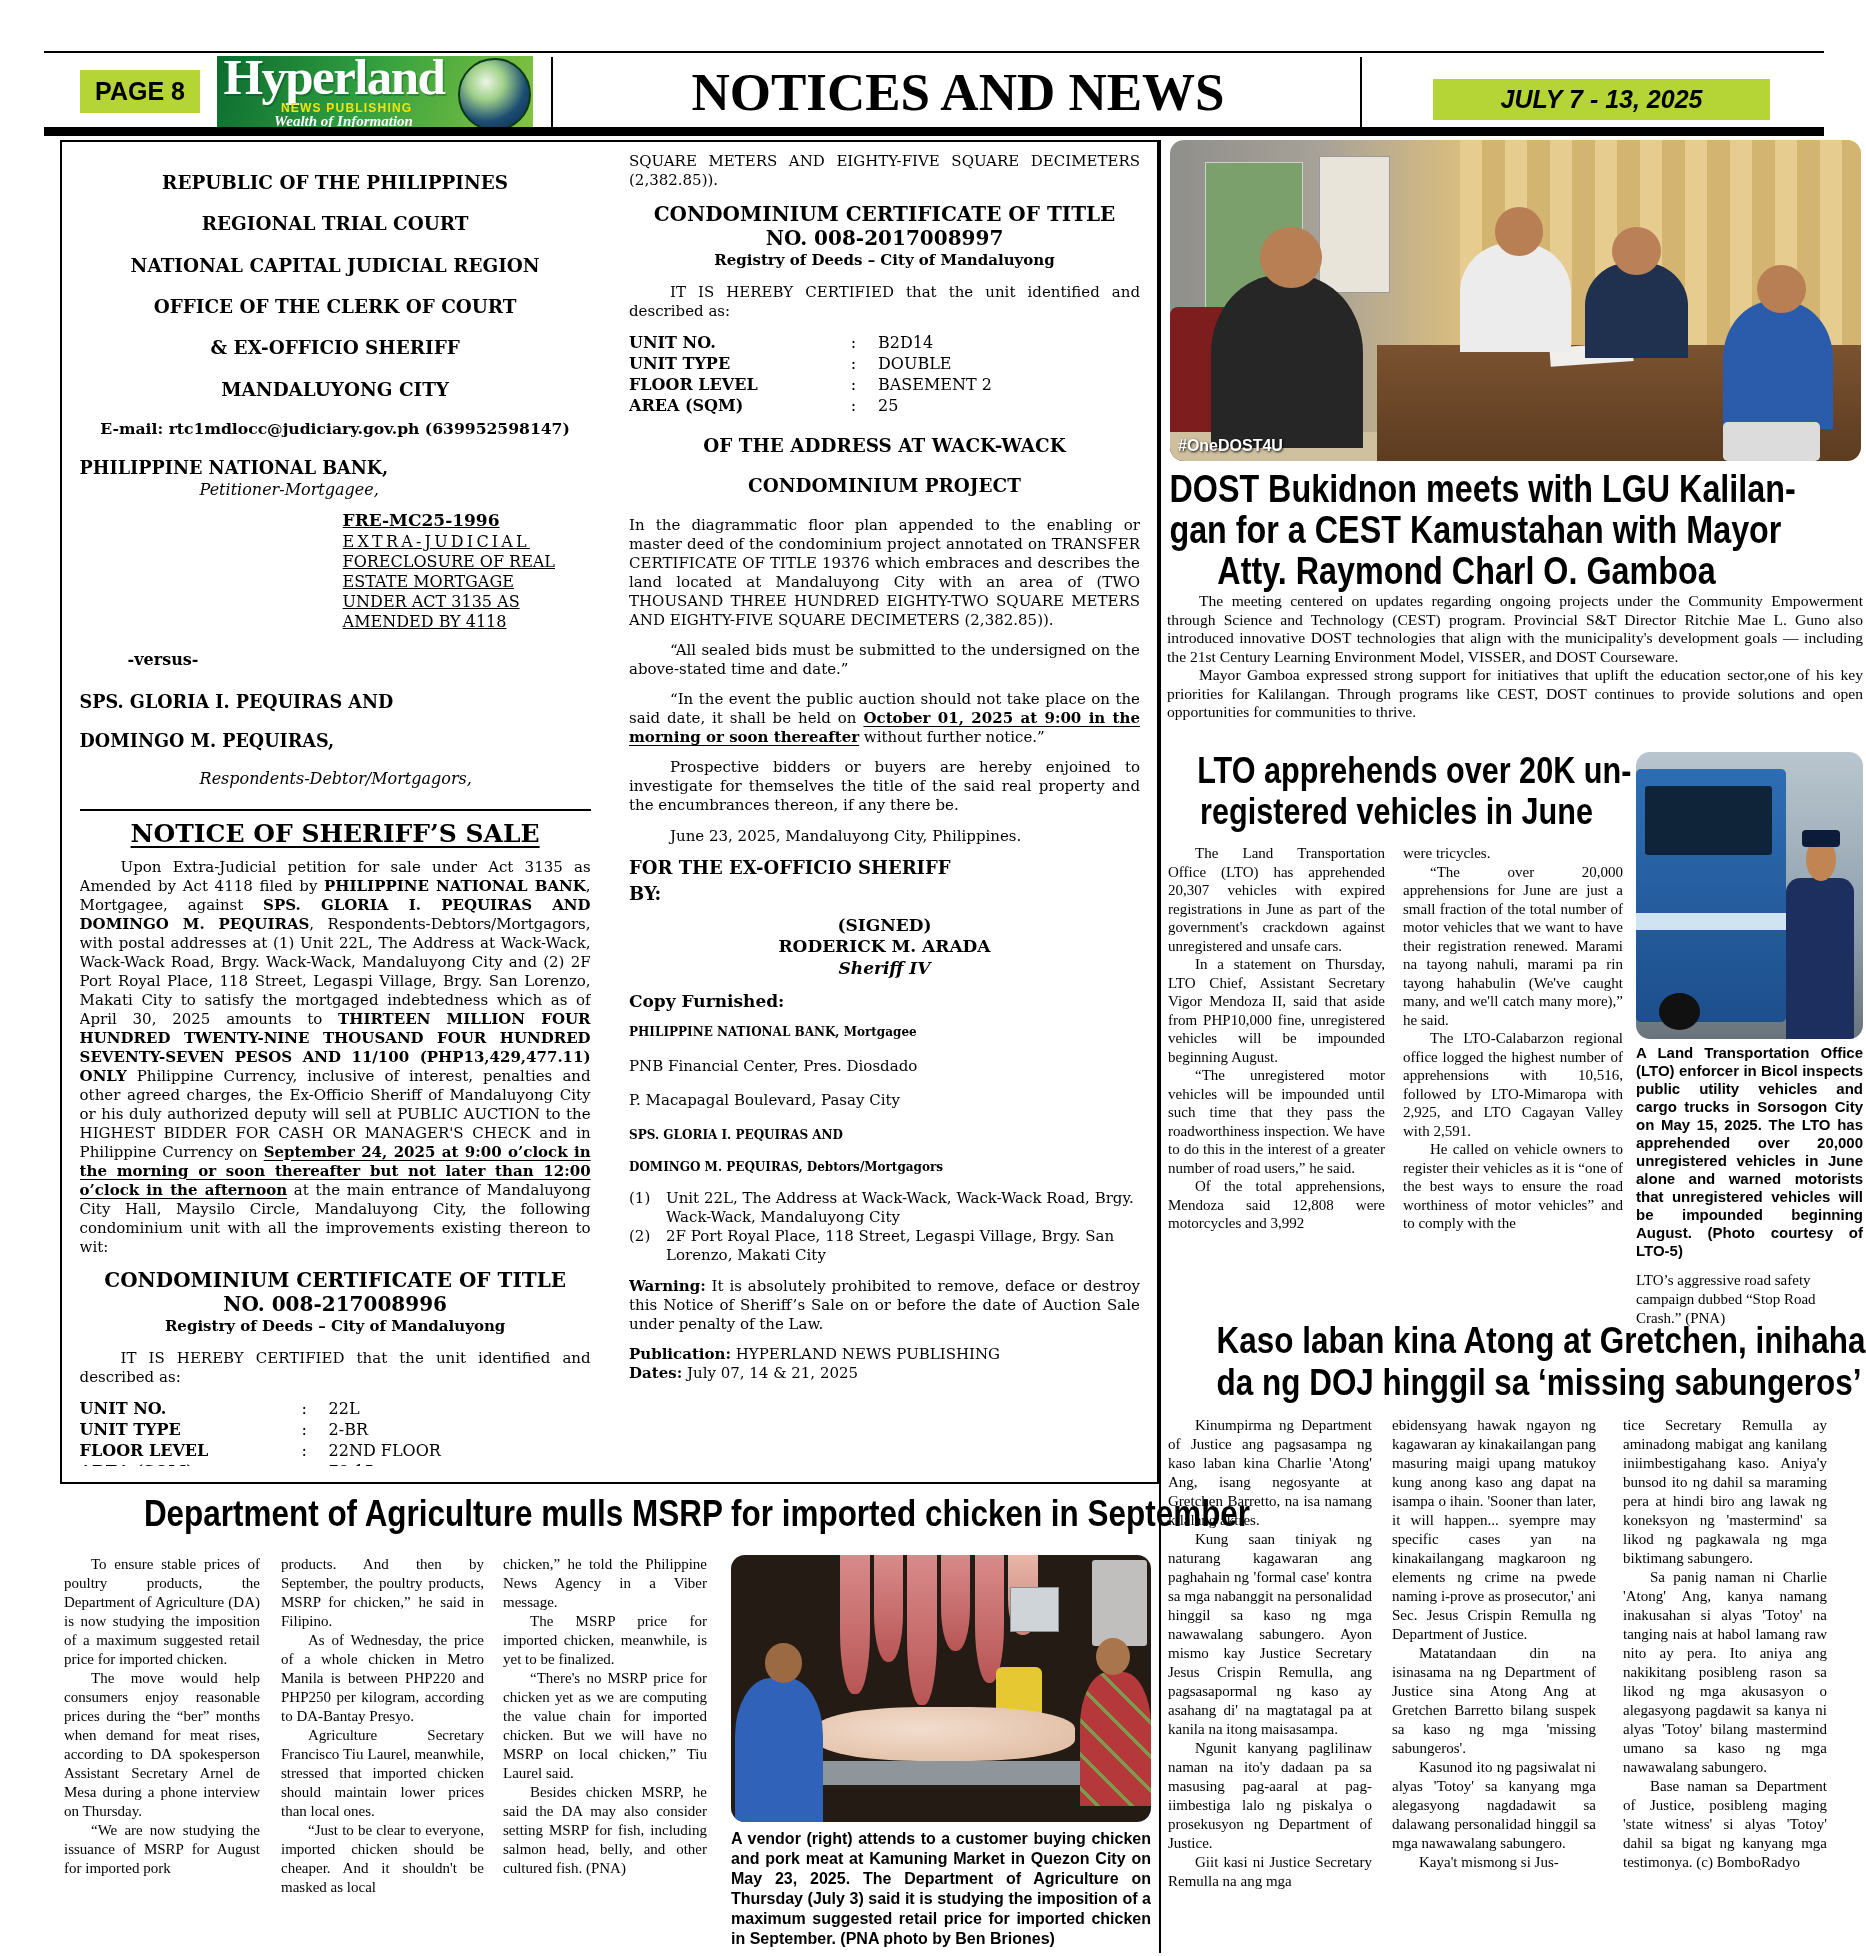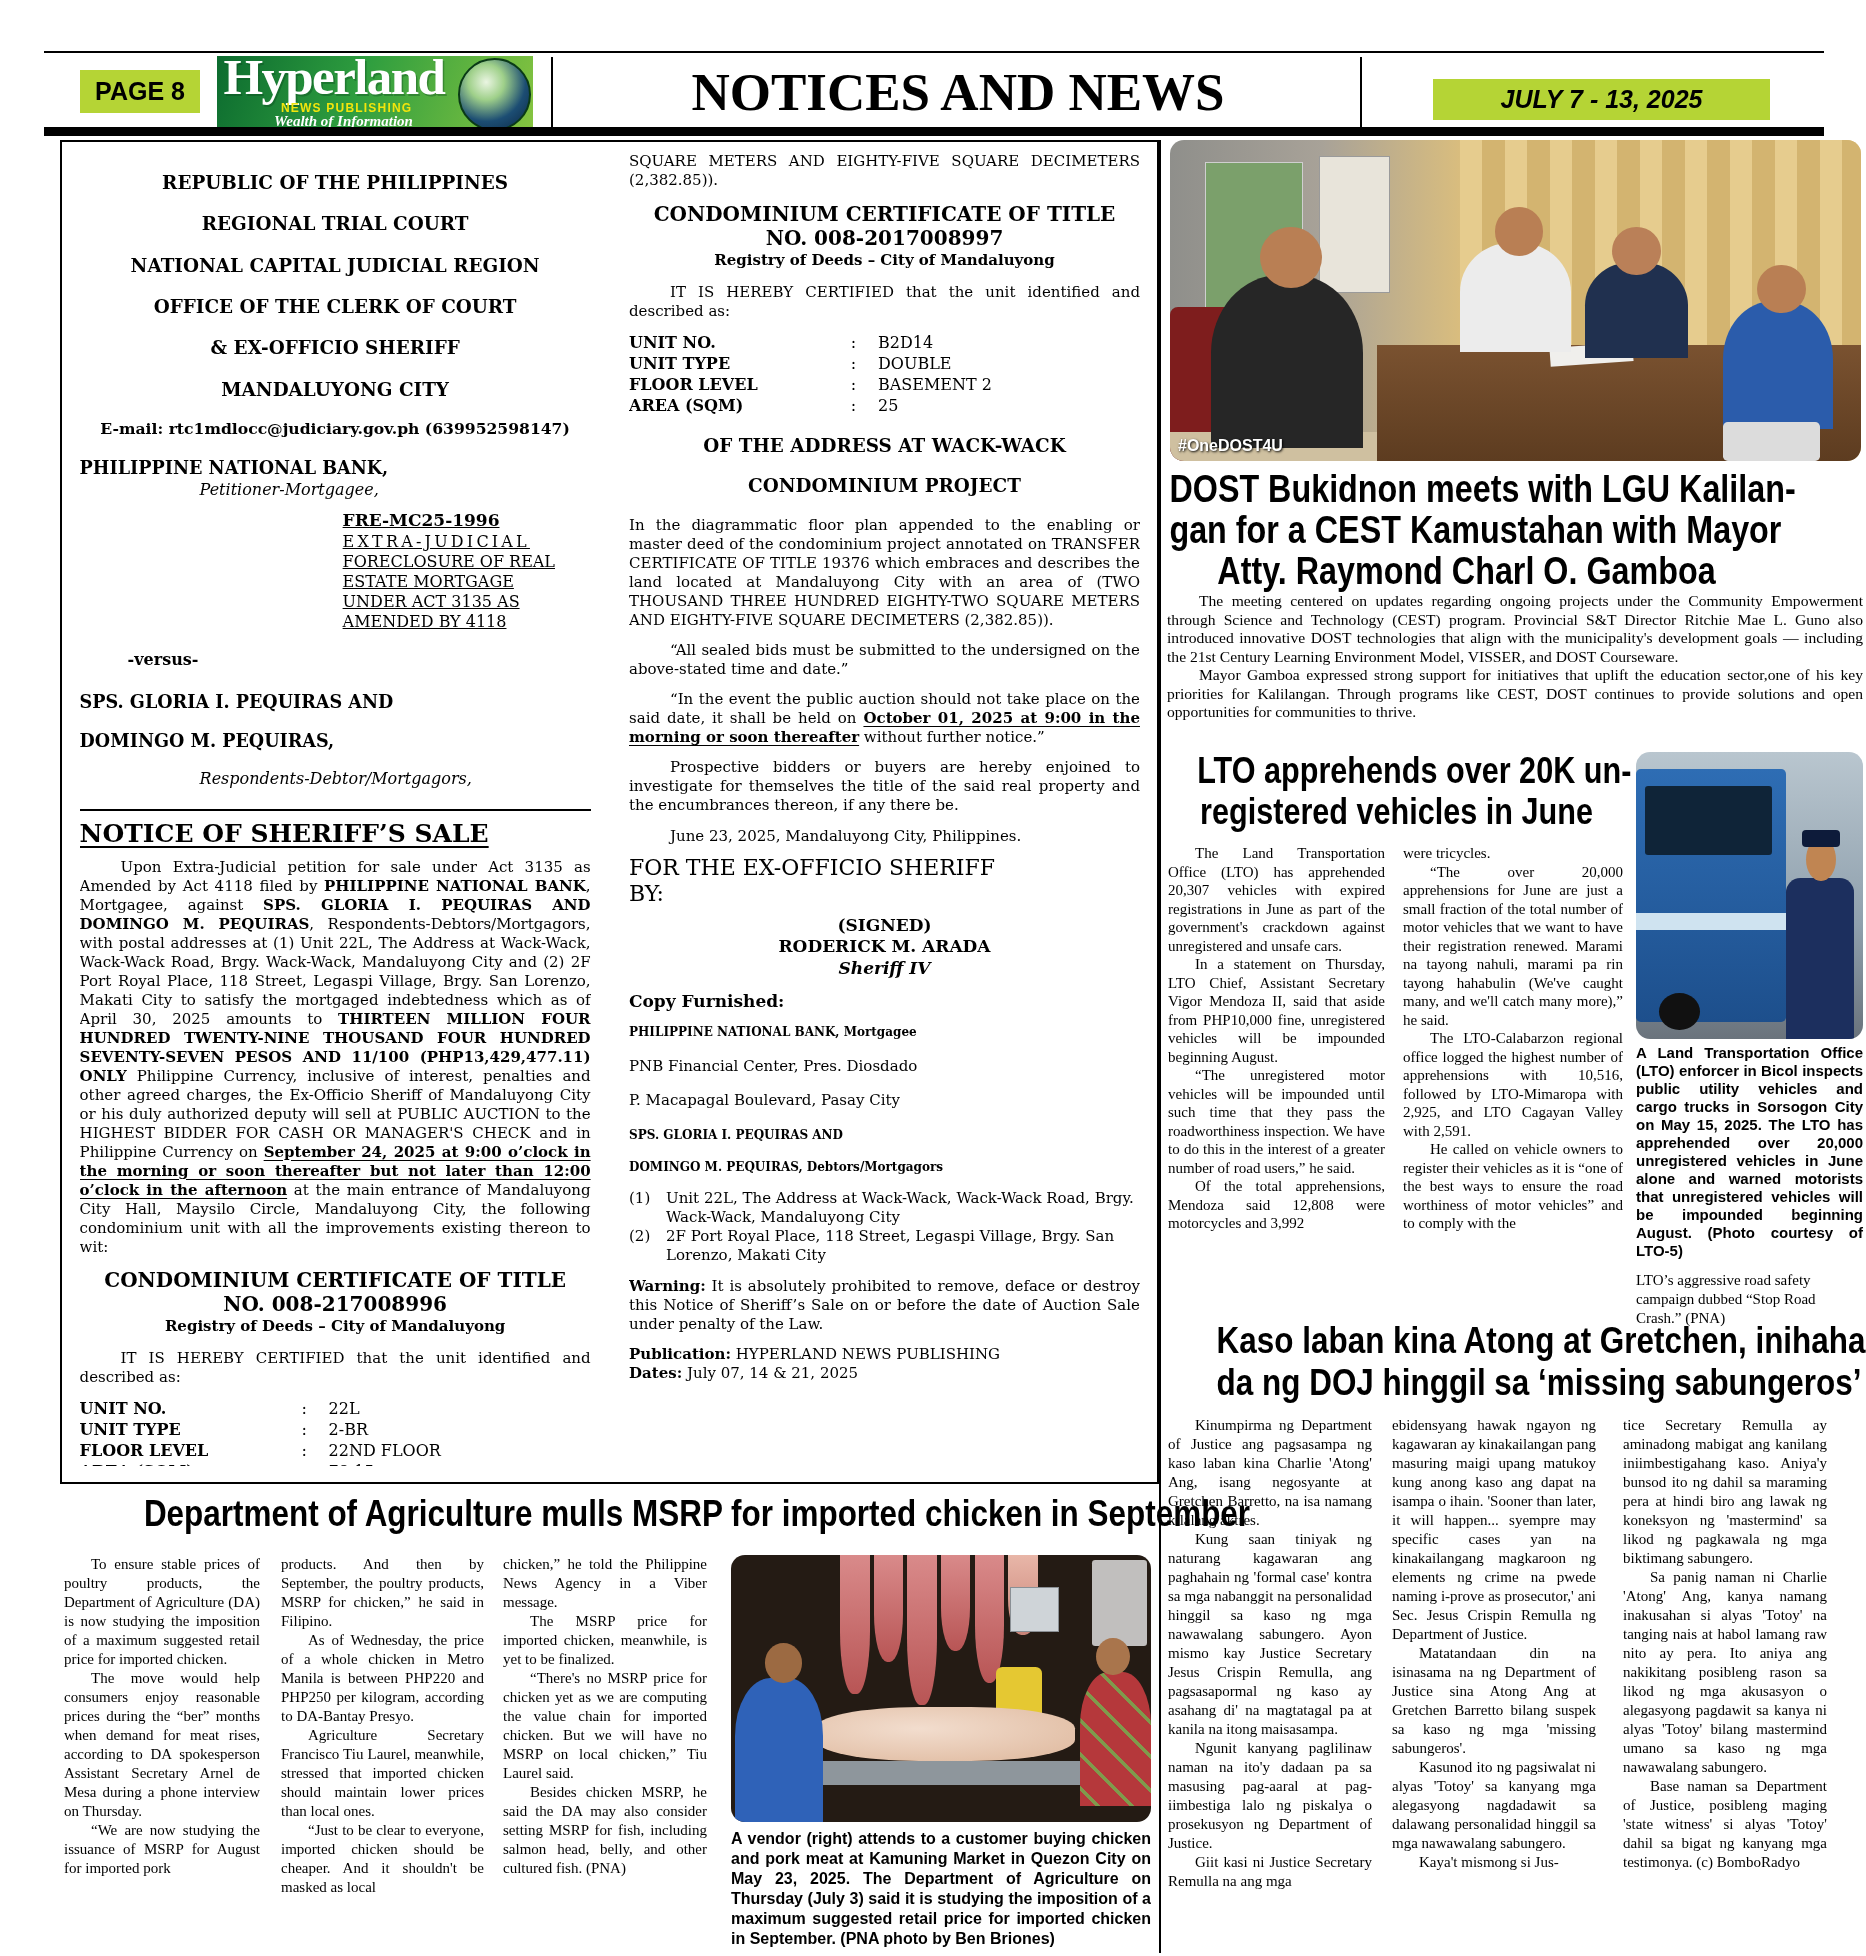--- a/index.html
+++ b/index.html
@@ -41,34 +41,34 @@
   .email { font-weight:700; font-size:15.6px; white-space:nowrap; text-align:center; margin-top:6.4px; }
   .party-name { font-weight:700; font-size:17.6px; line-height:21px; margin-top:19px; }
   .party-role { font-style:italic; font-size:16px; margin:1.6px 0 0 120px; }
   .caseblock  { margin:11.2px 0 0 263px; width:241px; font-size:16px; line-height:20px;text-decoration:underline; }
   .caseblock p{ margin:0; }
   .caseblock p:first-child { font-weight:700; font-size:17px; margin-bottom:2.4px; }
   .caseblock p:nth-child(2){ letter-spacing:3.2px; }
   .versus { font-weight:700; font-size:16px; margin:17.6px 0 0 48px; }
   .resp .party-name { margin-top:22.3px; line-height:21.5px; }
   hr.rule { border:none; border-top:2.4px solid #000; margin:21px 0 12.8px 0; }
-  .notice-title { text-align:left; font-weight:700; font-size:25px; margin:9.6px 0 14.4px;
+  .notice-title { text-align:center; font-weight:700; font-size:25px; margin:9.6px 0 14.4px;
                   text-decoration:underline; text-underline-offset:4px; }
   .lpara { text-align:justify; margin:0 0 11.2px; }
   .indent{ text-indent:41px; } 
   .cct-title { text-align:center; font-weight:700; font-size:20px; line-height:24px; margin-top:6.4px; }
   .cct-no    { text-align:center; font-weight:700; font-size:20px; line-height:24px; }
   .cct-reg   { text-align:center; font-weight:700; font-size:15px; margin:1.6px 0 12.8px; }
   .crow { display:flex; font-size:16px; line-height:21px; }
   .crow .lbl { width:200px; font-weight:700; }
   .crow .cln { width:49px; text-align:center; }
   .crow .val { flex:1; }
   .cert-rows { margin:3.2px 0 9.6px; }
   .addr-title{ text-align:center; font-weight:700; font-size:18.4px; line-height:22.3px; margin:11.2px 0 12.8px; }
-  .forblock { font-weight:400; font-size:22px; line-height:21px; margin-top:4.8px; }
+  .forblock { font-weight:700; font-size:18px; line-height:21px; margin-top:4.8px; }
   .sigblock { text-align:center; font-weight:700; font-size:17px; line-height:21.5px; margin:11.2px 0; }
   .sig-title{ font-style:italic; }
   .copyf { font-weight:700; font-size:17px; margin:12.8px 0 11.2px; }
   .blockB { margin-bottom:11.2px; }
   .blockB .bt { font-weight:700; font-size:12px; line-height:20px; }
   .addr-item { display:flex; }
   .addr-item .num { width:37px; }
   .addr-item .txt { flex:1; }
 
   

